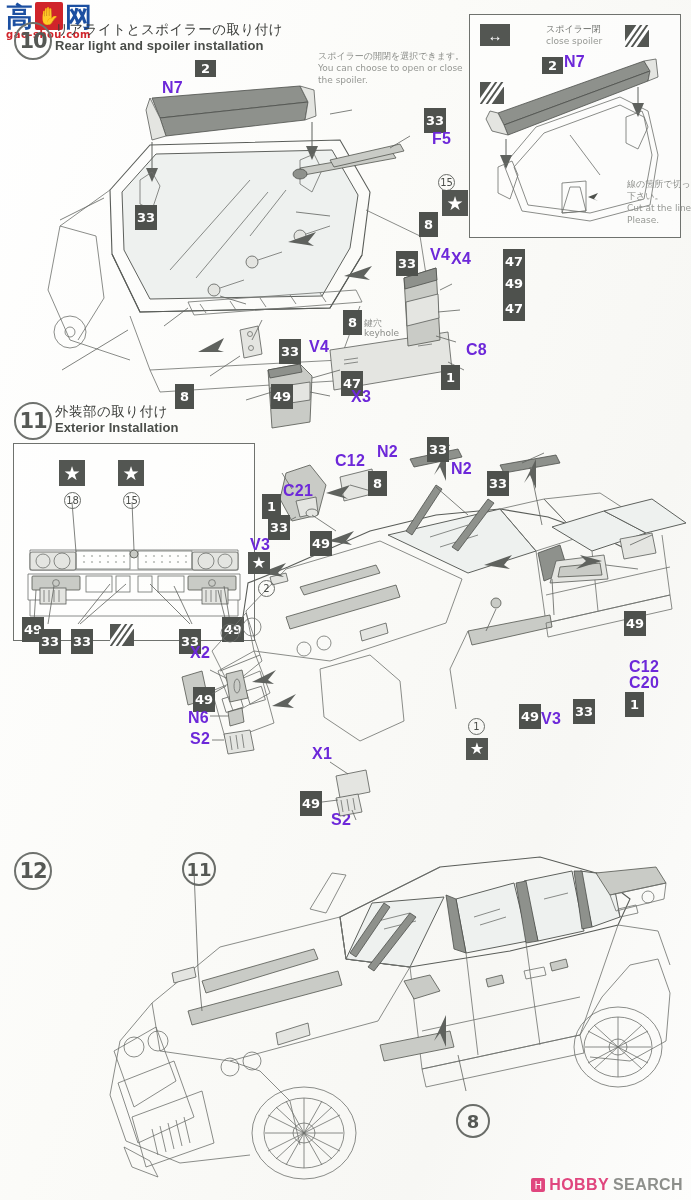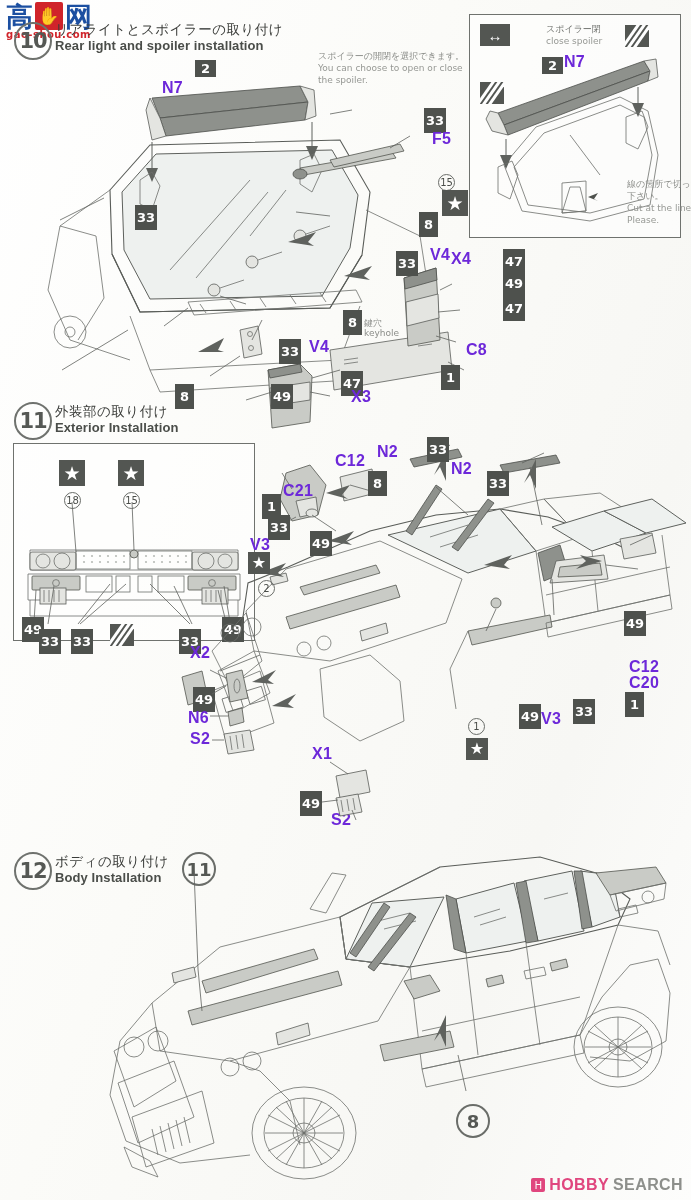--- a/index.html
+++ b/index.html
@@ -693,24 +693,20 @@
     <g fill="#5f625e">
       <path d="M72 32 L96 20 L88 30 L94 34 Z"></path>
       <path d="M92 56 L116 44 L108 54 L114 58 Z"></path>
     </g>
   </svg>
 
 
   <div class="abs" style="left:14px;top:852px;">
     <div class="step-num">12</div>
   </div>
-  <div class="abs" style="left:55px;top:854px;">
-    <div class="step-title-jp">ボディの取り付け</div>
-    <div class="step-title-en">Body Installation</div>
-  </div>
 
   <div class="abs" style="left:182px;top:852px;">
     <div class="circnum big">11</div>
   </div>
   <div class="abs" style="left:456px;top:1104px;">
     <div class="circnum big">8</div>
   </div>
 
   <svg class="abs" style="left:110px;top:855px;" width="575" height="330" viewBox="0 0 575 330">
 

